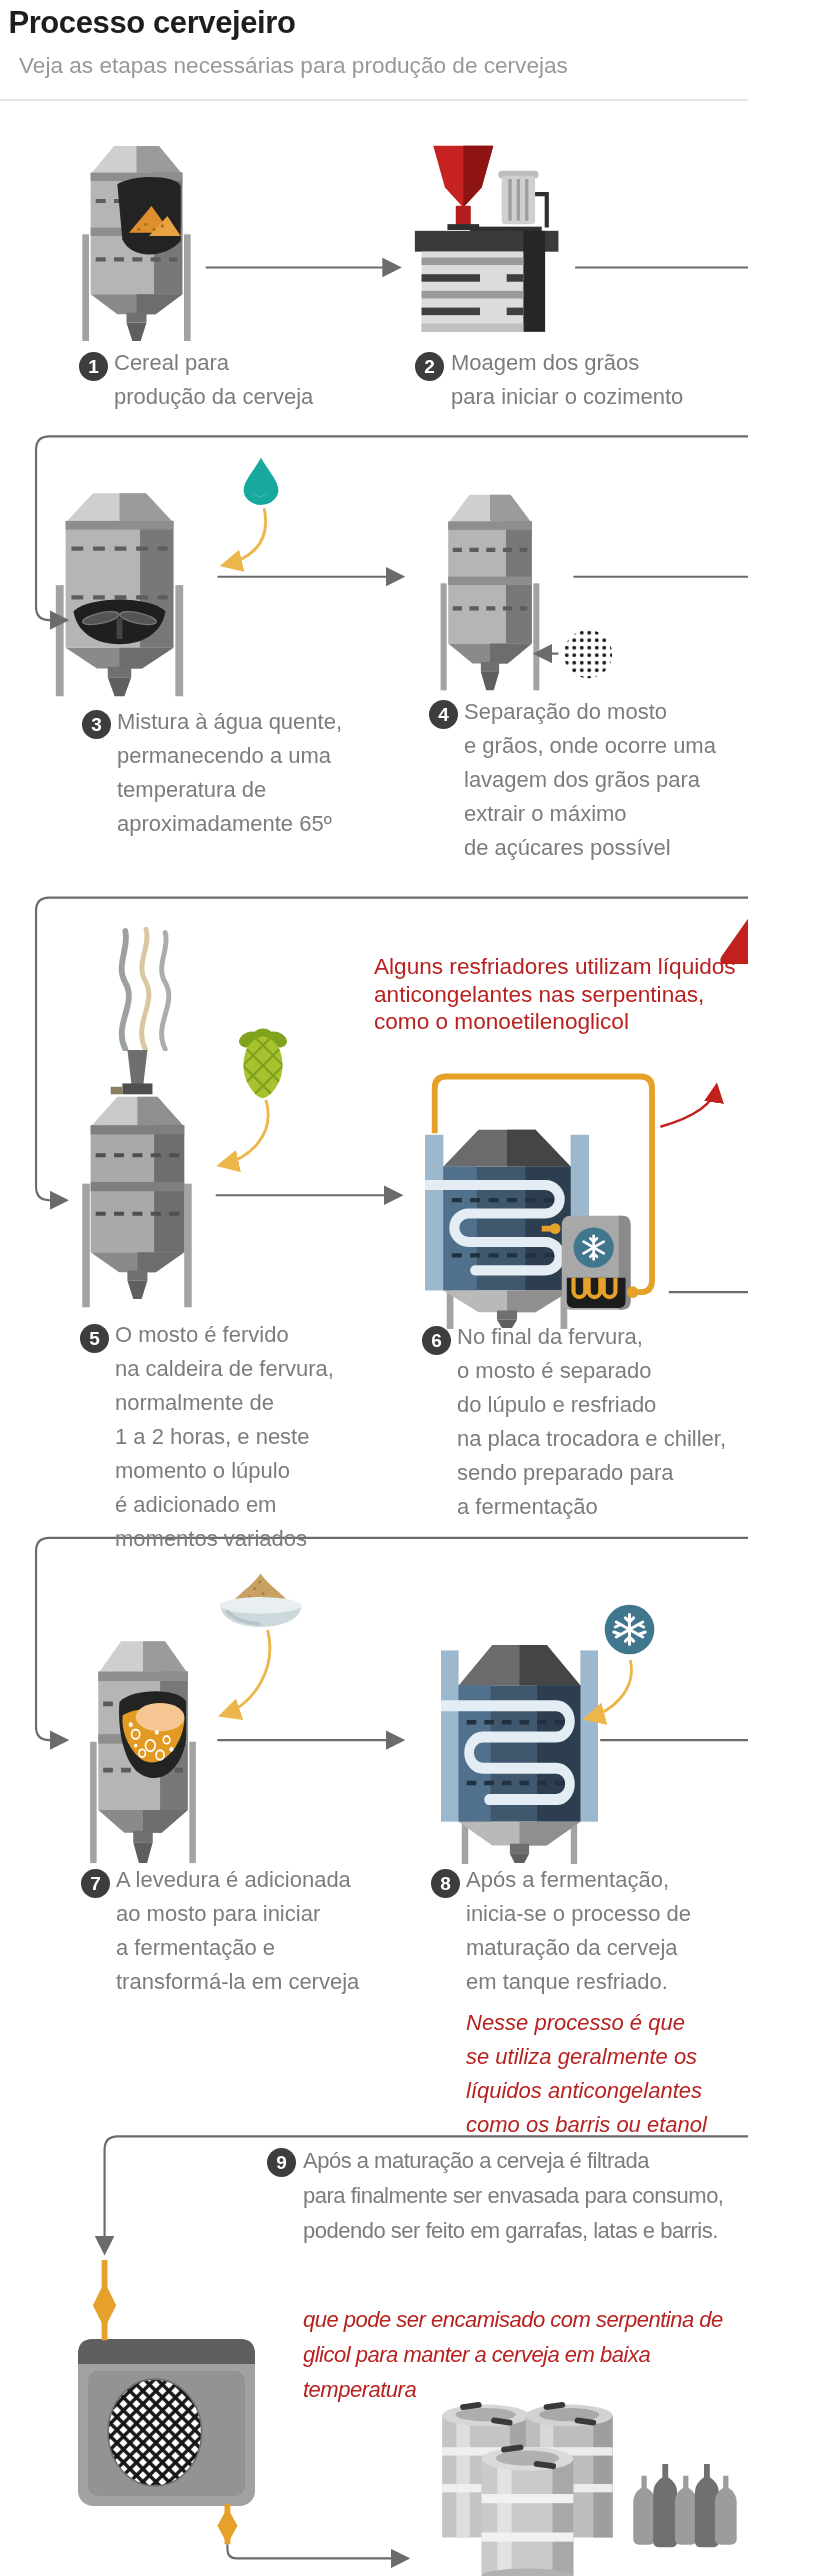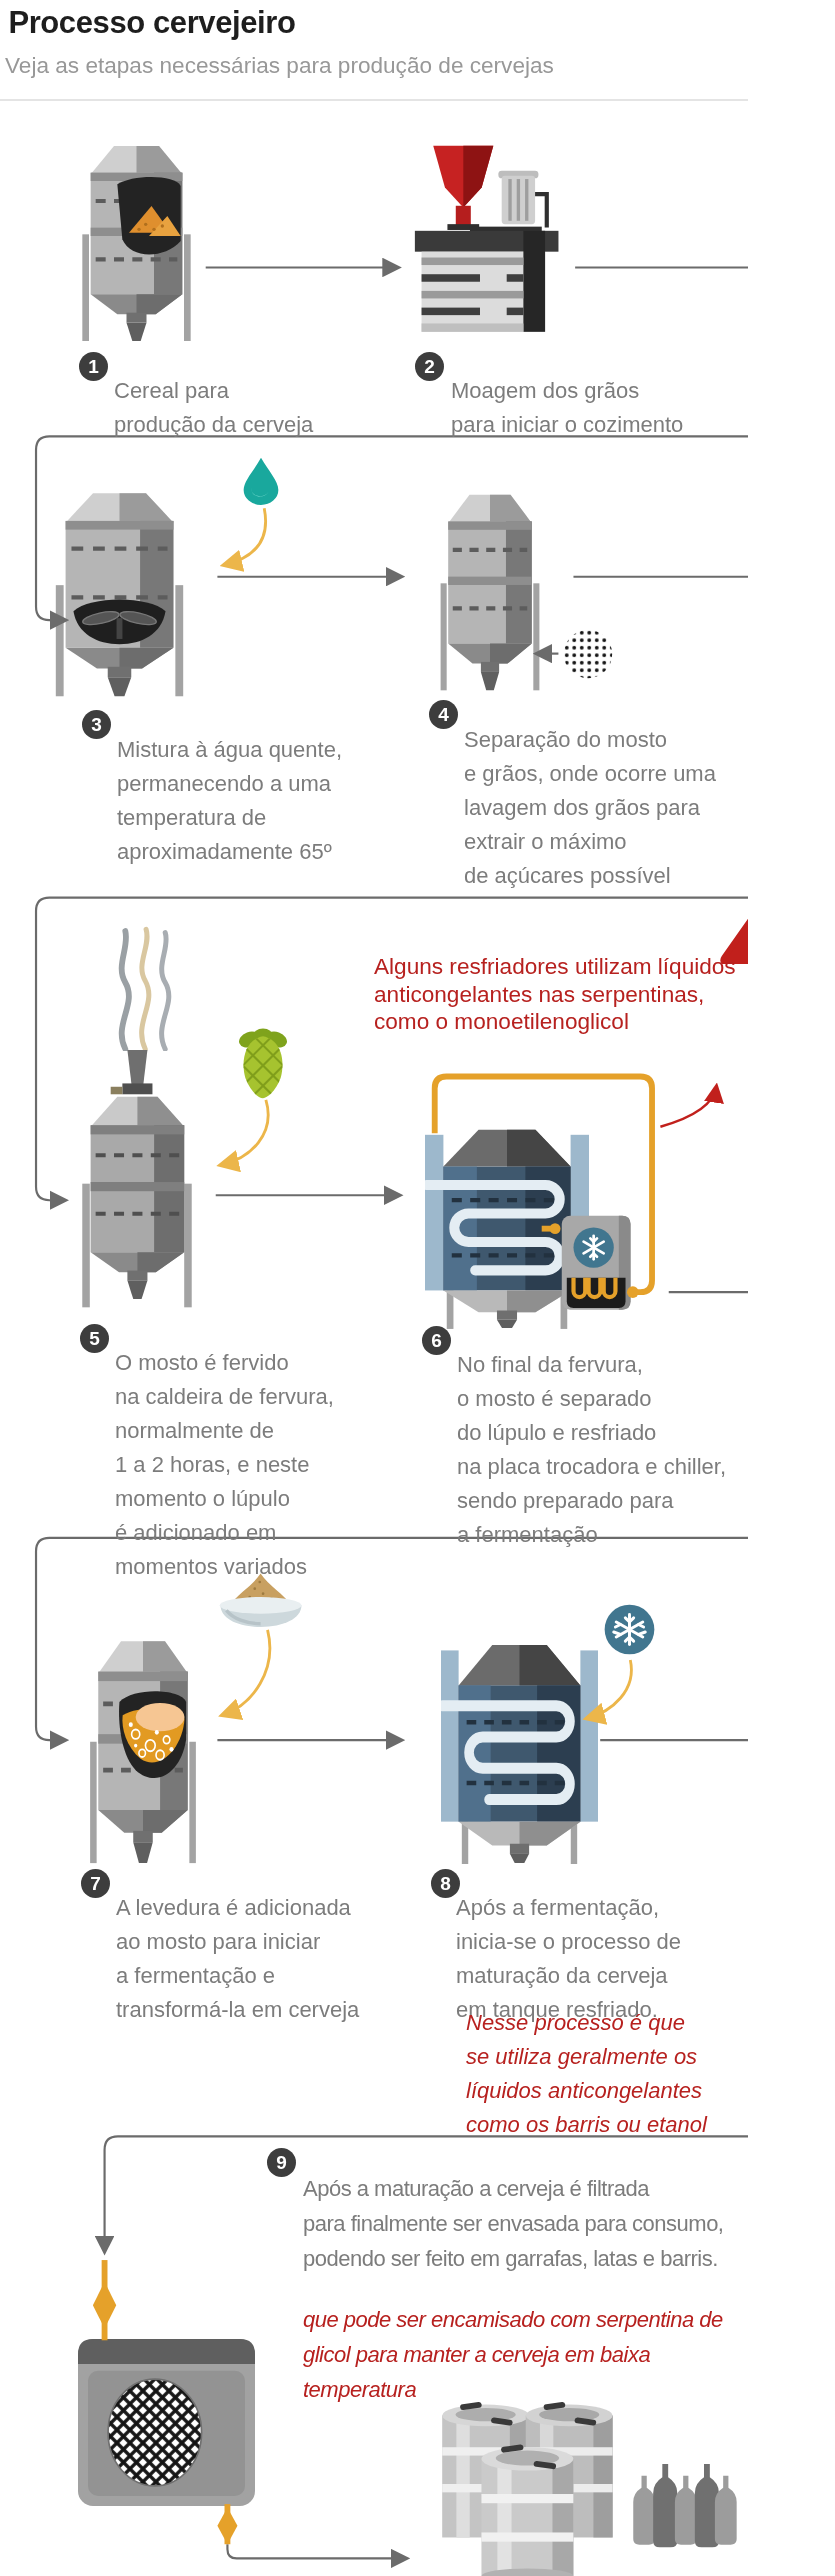--- a/index.html
+++ b/index.html
@@ -5,25 +5,25 @@
   :root{
     --red:#b7211f; --warnred:#c1201c; --orange:#e5a12a; --yellow:#ecb64a;
     --teal:#19a89d; --green:#93b82c; --snow:#41768f; --textgray:#7c7c7c;
     --badge:#3d3d3d; --line:#6b6b6b;
   }
   html,body{margin:0;padding:0;background:#fff;}
   body{font-family:"Liberation Sans","DejaVu Sans",sans-serif;}
   #canvas{position:relative;width:748px;height:2576px;background:#fff;overflow:hidden;}
   .abs{position:absolute;}
   .title{left:8.4px;top:5px;font-size:31px;font-weight:bold;color:#1e1e1e;letter-spacing:-0.4px;}
-  .subtitle{left:5px;top:53px;font-size:22.6px;color:#989898;}
+  .subtitle{left:19px;top:53px;font-size:22.6px;color:#989898;}
   .divider{left:0;top:99px;width:836px;height:1.7px;background:#e4e4e4;}
   .badge{width:29px;height:29px;border-radius:50%;background:var(--badge);color:#fff;
          font-weight:bold;font-size:19px;display:flex;align-items:center;justify-content:center;}
-  .steptext{color:var(--textgray);font-size:22px;line-height:34px;margin-top:28px;}
+  .steptext{color:var(--textgray);font-size:22px;line-height:34px;}
   .note{color:var(--red);font-size:22px;line-height:34px;font-style:italic;}
   .narrow{font-size:22px;line-height:35px;letter-spacing:-0.5px;}
   .warntext{text-align:left;color:var(--red);font-size:22.6px;line-height:27.6px;}
   svg{display:block;}
 </style>
 </head>
 <body>
 
 <div id="canvas">
 
@@ -442,21 +442,21 @@
   <div class="abs badge" style="left:80px;top:1324px">5</div>
   <div class="abs steptext" style="left:115px;top:1318px"><span>O mosto é fervido</span><br><span>na caldeira de fervura,</span><br><span>normalmente de</span><br><span>1 a 2 horas, e neste</span><br><span>momento o lúpulo</span><br><span>é adicionado em</span><br><span>momentos variados</span></div>
 
   <div class="abs badge" style="left:422px;top:1326px">6</div>
   <div class="abs steptext" style="left:457px;top:1320px"><span>No final da fervura,</span><br><span>o mosto é separado</span><br><span>do lúpulo e resfriado</span><br><span>na placa trocadora e chiller,</span><br><span>sendo preparado para</span><br><span>a fermentação</span></div>
 
   <div class="abs badge" style="left:81px;top:1869px">7</div>
   <div class="abs steptext" style="left:116px;top:1863px"><span>A levedura é adicionada</span><br><span>ao mosto para iniciar</span><br><span>a fermentação e</span><br><span>transformá-la em cerveja</span></div>
 
   <div class="abs badge" style="left:431px;top:1869px">8</div>
-  <div class="abs steptext" style="left:456px;top:1863px"><span>Após a fermentação,</span><br><span>inicia-se o processo de</span><br><span>maturação da cerveja</span><br><span>em tanque resfriado.</span></div>
+  <div class="abs steptext" style="left:466px;top:1863px"><span>Após a fermentação,</span><br><span>inicia-se o processo de</span><br><span>maturação da cerveja</span><br><span>em tanque resfriado.</span></div>
   <div class="abs note" style="left:466px;top:2006px"><span>Nesse processo é que</span><br><span>se utiliza geralmente os</span><br><span>líquidos anticongelantes</span><br><span>como os barris ou etanol</span></div>
 
   <div class="abs badge" style="left:267px;top:2148px">9</div>
   <div class="abs steptext narrow" style="left:303px;top:2143px"><span>Após a maturação a cerveja é filtrada</span><br><span>para finalmente ser envasada para consumo,</span><br><span>podendo ser feito em garrafas, latas e barris.</span></div>
   <div class="abs note narrow" style="left:303px;top:2267px"><br><span>que pode ser encamisado com serpentina de</span><br><span>glicol para manter a cerveja em baixa temperatura</span></div>
 
 </div>
 
 
 </body></html>

